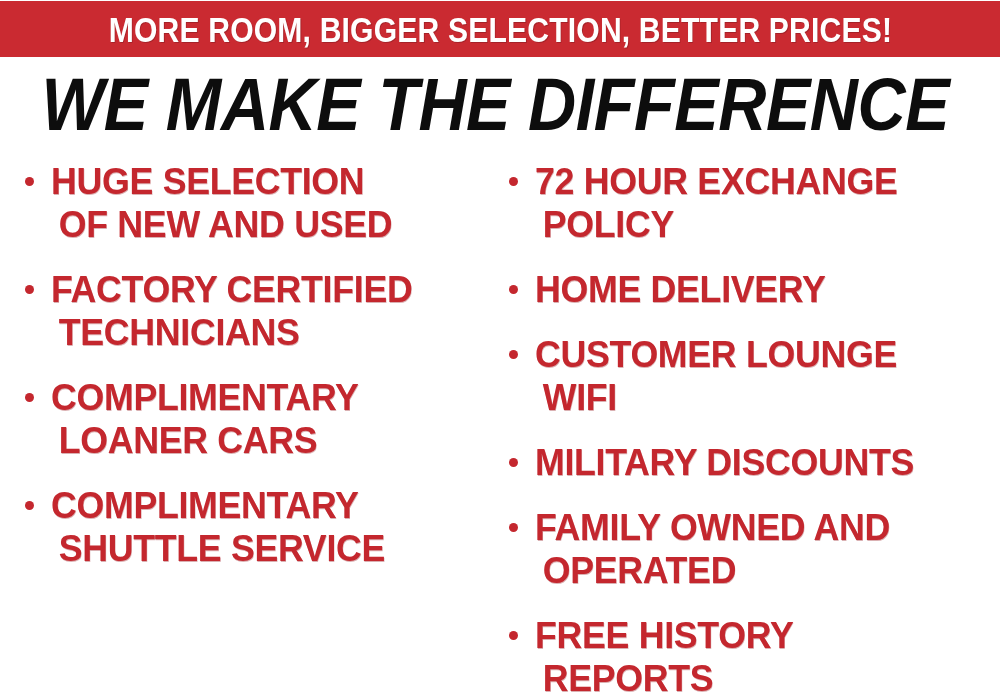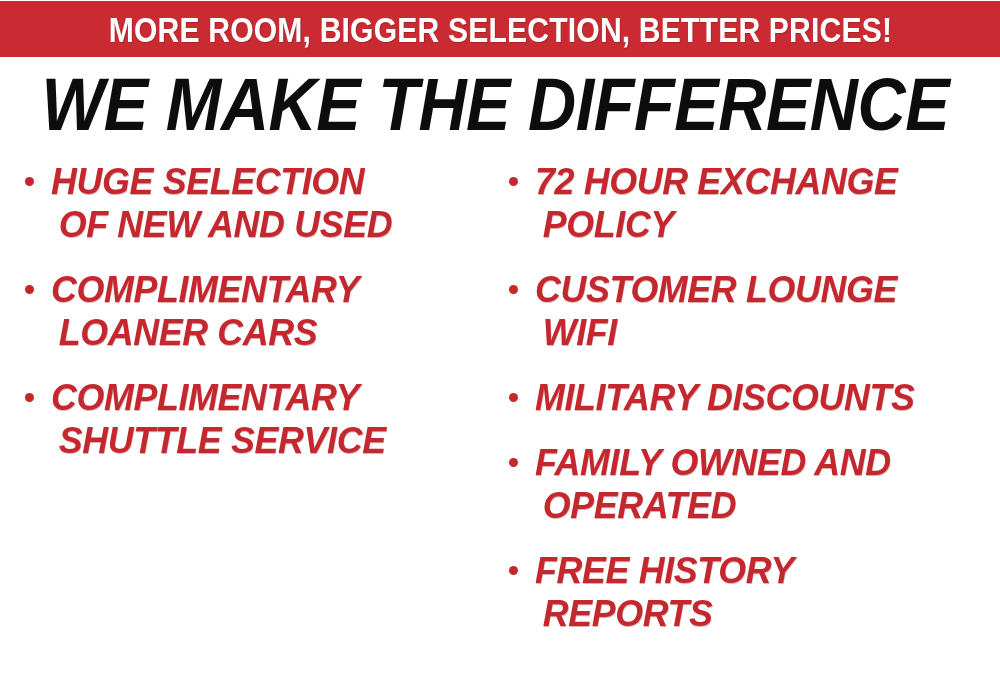--- a/index.html
+++ b/index.html
@@ -87,21 +87,20 @@
     padding-left: 33px;
     margin-bottom: 22px;
     color: #c4272e;
     font-family: "Liberation Sans", sans-serif;
     font-weight: 700;
     font-size: 37px;
     line-height: 43px;
     letter-spacing: -0.3px;
     white-space: pre-line;
     text-shadow: 0.5px 0.5px 0 rgba(150,30,35,0.35);
-    font-style: italic;
   }
   .bullet-item::before {
     content: "";
     position: absolute;
     left: 7px;
     top: 17px;
     width: 9px;
     height: 9px;
     border-radius: 50%;
     background: #c4272e;
@@ -127,25 +126,27 @@
     <div id="banner-text" style="color: rgb(255, 255, 255);">MORE ROOM, BIGGER SELECTION, BETTER PRICES!</div>
   </div>
 
   <div id="headline-wrap">
     <div id="headline" style="color: rgb(13, 13, 13);">WE MAKE THE DIFFERENCE</div>
   </div>
 
   <div id="columns">
     <div class="column" id="col-left">
         <div class="bullet-item" style="color: rgb(196, 39, 46);"><span class="squeeze">HUGE SELECTION</span><span class="cont squeeze">OF NEW AND USED</span></div>
+        <div class="bullet-item" style="color: rgb(196, 39, 46);"><span class="squeeze">FACTORY CERTIFIED</span><span class="cont squeeze">TECHNICIANS</span></div>
         <div class="bullet-item" style="color: rgb(196, 39, 46);"><span class="squeeze">COMPLIMENTARY</span><span class="cont squeeze">LOANER CARS</span></div>
         <div class="bullet-item" style="color: rgb(196, 39, 46);"><span class="squeeze">COMPLIMENTARY</span><span class="cont squeeze">SHUTTLE SERVICE</span></div>
       </div>
     <div class="column" id="col-right">
         <div class="bullet-item" style="color: rgb(196, 39, 46);"><span class="squeeze">72 HOUR EXCHANGE</span><span class="cont squeeze">POLICY</span></div>
+        <div class="bullet-item" style="color: rgb(196, 39, 46);"><span class="squeeze">HOME DELIVERY</span></div>
         <div class="bullet-item" style="color: rgb(196, 39, 46);"><span class="squeeze">CUSTOMER LOUNGE</span><span class="cont squeeze">WIFI</span></div>
         <div class="bullet-item" style="color: rgb(196, 39, 46);"><span class="squeeze">MILITARY DISCOUNTS</span></div>
         <div class="bullet-item" style="color: rgb(196, 39, 46);"><span class="squeeze">FAMILY OWNED AND</span><span class="cont squeeze">OPERATED</span></div>
         <div class="bullet-item" style="color: rgb(196, 39, 46);"><span class="squeeze">FREE HISTORY</span><span class="cont squeeze">REPORTS</span></div>
       </div>
   </div>
 
 </div>
 
 </body></html>

